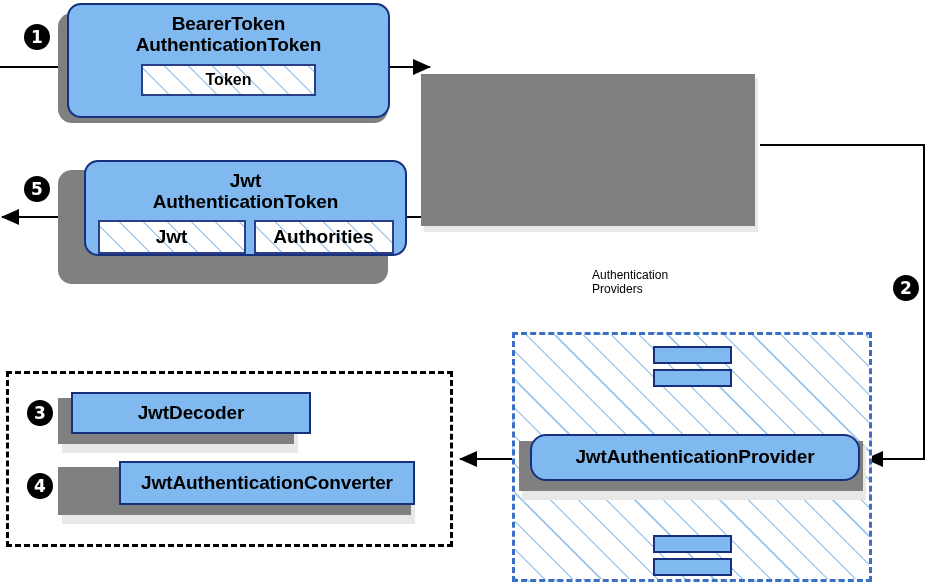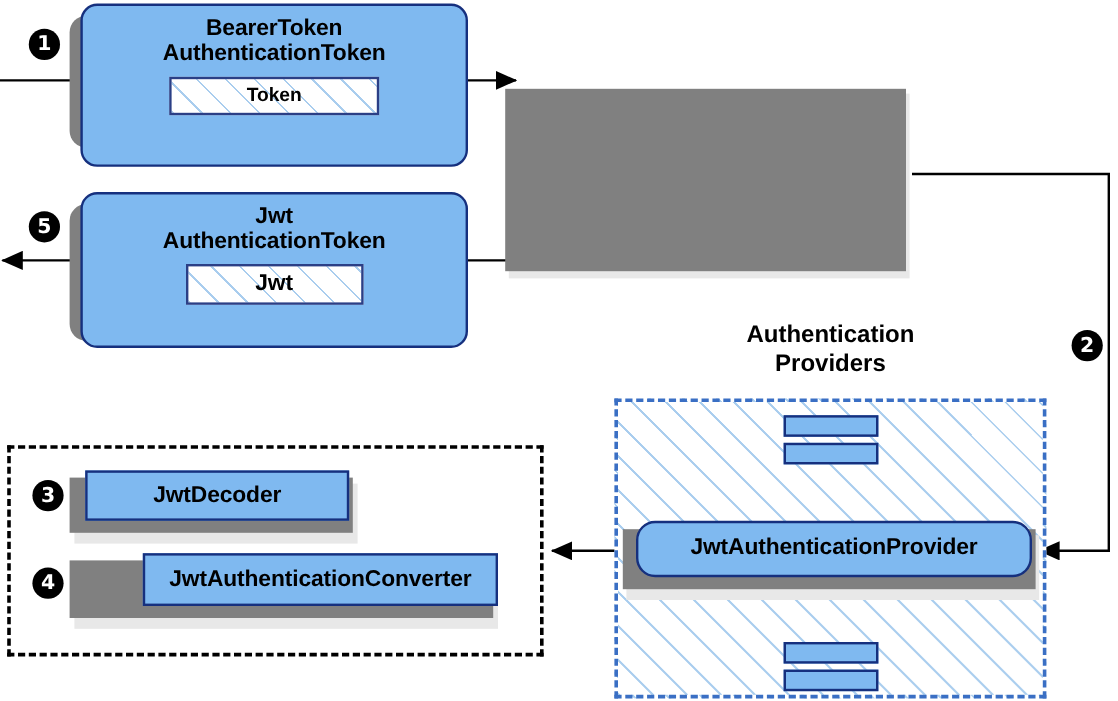--- a/index.html
+++ b/index.html
@@ -97,24 +97,23 @@
     display: flex;
     align-items: center;
     justify-content: center;
     font-family: "DejaVu Sans", sans-serif;
     line-height: 1;
     z-index: 40;
   }
   
   .plain-label {
     position: absolute;
-    font-size: 20px;
-    font-weight: bold;
+    font-size: 12px;
+    font-weight: normal;
     color: #000000;
-    text-align: center;
     line-height: 1.18;
     white-space: pre-line;
   }
   
   .bar {
     position: absolute;
     background: #7fb9f0;
     border: 2px solid #16307e;
     box-sizing: border-box;
   }
@@ -162,47 +161,50 @@
   <div class="bar" style="left:653px; top:535px; width:79px; height:18px;"></div>
   <div class="bar" style="left:653px; top:558px; width:79px; height:18px;"></div>
 
   <div class="shadow light" style="left:522px; top:446px; width:344px; height:54px;"></div>
   <div class="shadow" style="left:519px; top:441px; width:344px; height:50px;"></div>
   <div class="node" style="left:530px; top:434px; width:330px; height:47px; justify-content:center;border-radius:16px;">
     <div class="node-title">JwtAuthenticationProvider</div>
   </div>
 
   <div class="shadow rounded" style="left:58px; top:13px; width:330px; height:110px;"></div>
-  <div class="node rounded" style="left:67px; top:3px; width:323px; height:136px; padding-top:9px;">
+  <div class="node rounded" style="left:67px; top:3px; width:323px; height:115px; padding-top:9px;">
     <div class="node-title">BearerToken
 AuthenticationToken</div>
     <div class="hatch" style="margin-top:9px; width:175px; height:32px; font-size:16px;">
       <span>Token</span>
     </div>
   </div>
 
   <div class="shadow rounded" style="left:58px; top:170px; width:330px; height:114px;"></div>
-  <div class="node rounded" style="left:67px; top:160px; width:323px; height:130px; padding-top:9px;text-align:center;">
+  <div class="node rounded" style="left:84px; top:160px; width:323px; height:96px; padding-top:9px;text-align:center;">
     <div class="node-title">Jwt
 AuthenticationToken</div>
     <div style="display:flex; gap:8px; margin-top:8px;">
       <div class="hatch" style="width:148px; height:34px; font-size:19px;">
         <span>Jwt</span>
       </div>
+      <div class="hatch" style="width:140px; height:34px; font-size:19px;">
+        <span>Authorities</span>
+      </div>
     </div>
   </div>
 
   <div class="shadow light" style="left:424px; top:78px; width:334px; height:154px;"></div>
   <div class="shadow" style="left:421px; top:74px; width:334px; height:152px;"></div>
 
   <div class="dashed-black" style="left:6px; top:371px; width:447px; height:176px;"></div>
 
   <div class="shadow light" style="left:62px; top:403px; width:236px; height:50px;"></div>
   <div class="shadow" style="left:58px; top:398px; width:236px; height:46px;"></div>
-  <div class="node" style="left:71px; top:392px; width:220px; height:42px; justify-content:center;">
+  <div class="node" style="left:71px; top:392px; width:240px; height:42px; justify-content:center;">
     <div class="node-title">JwtDecoder</div>
   </div>
 
   <div class="shadow light" style="left:62px; top:472px; width:353px; height:52px;"></div>
   <div class="shadow" style="left:58px; top:467px; width:353px; height:48px;"></div>
   <div class="node" style="left:71px; top:461px; width:296px; height:44px; justify-content:center;margin-left:48px;">
     <div class="node-title">JwtAuthenticationConverter</div>
   </div>
 
   <div class="badge" style="left:24px; top:24px;">1</div>

